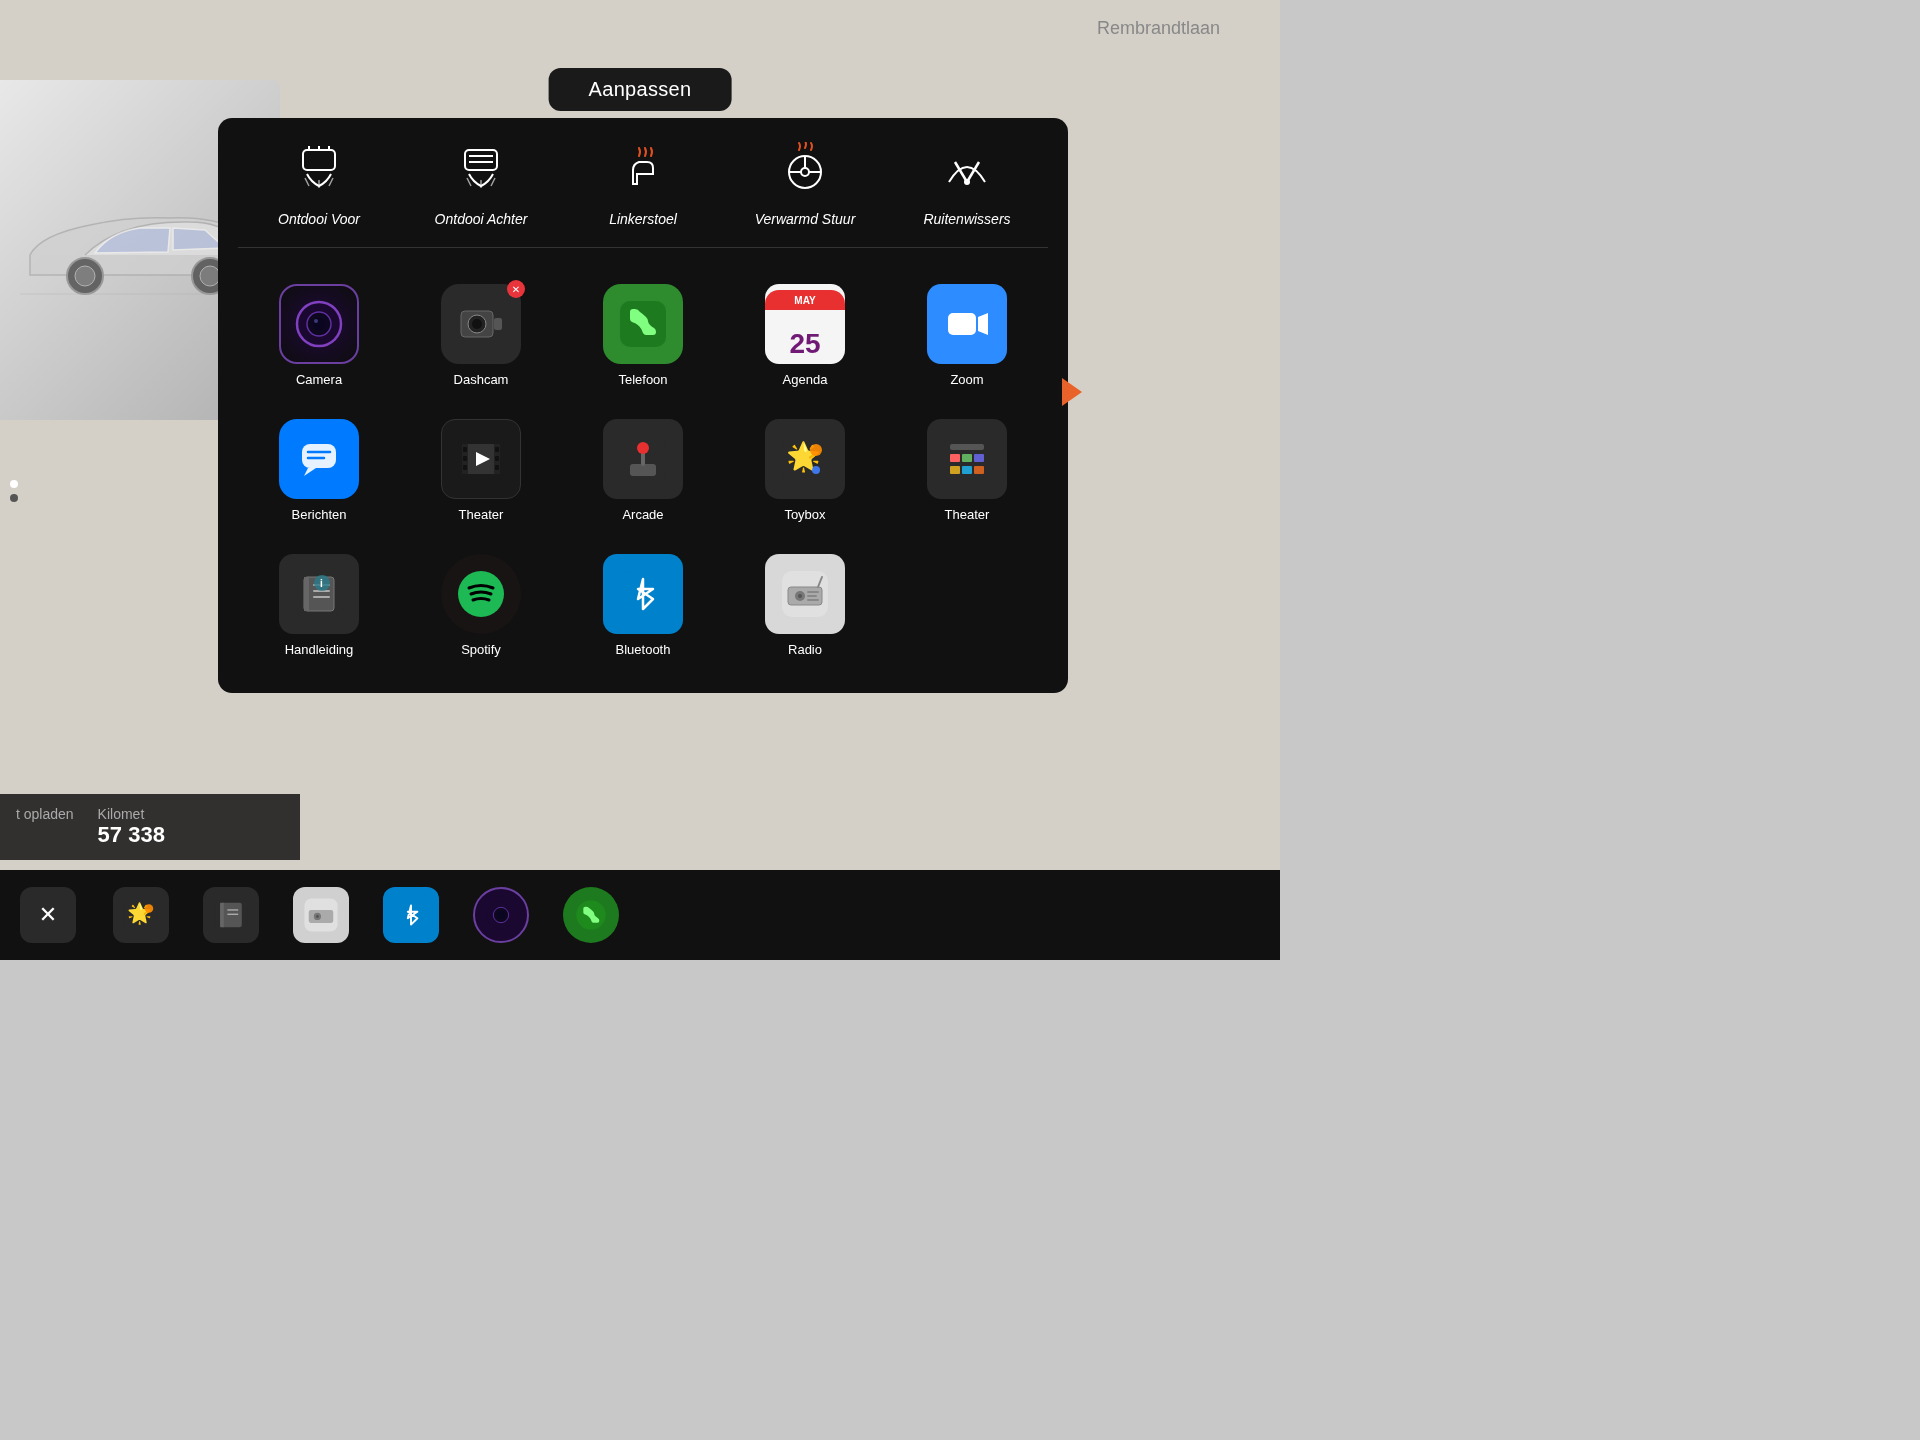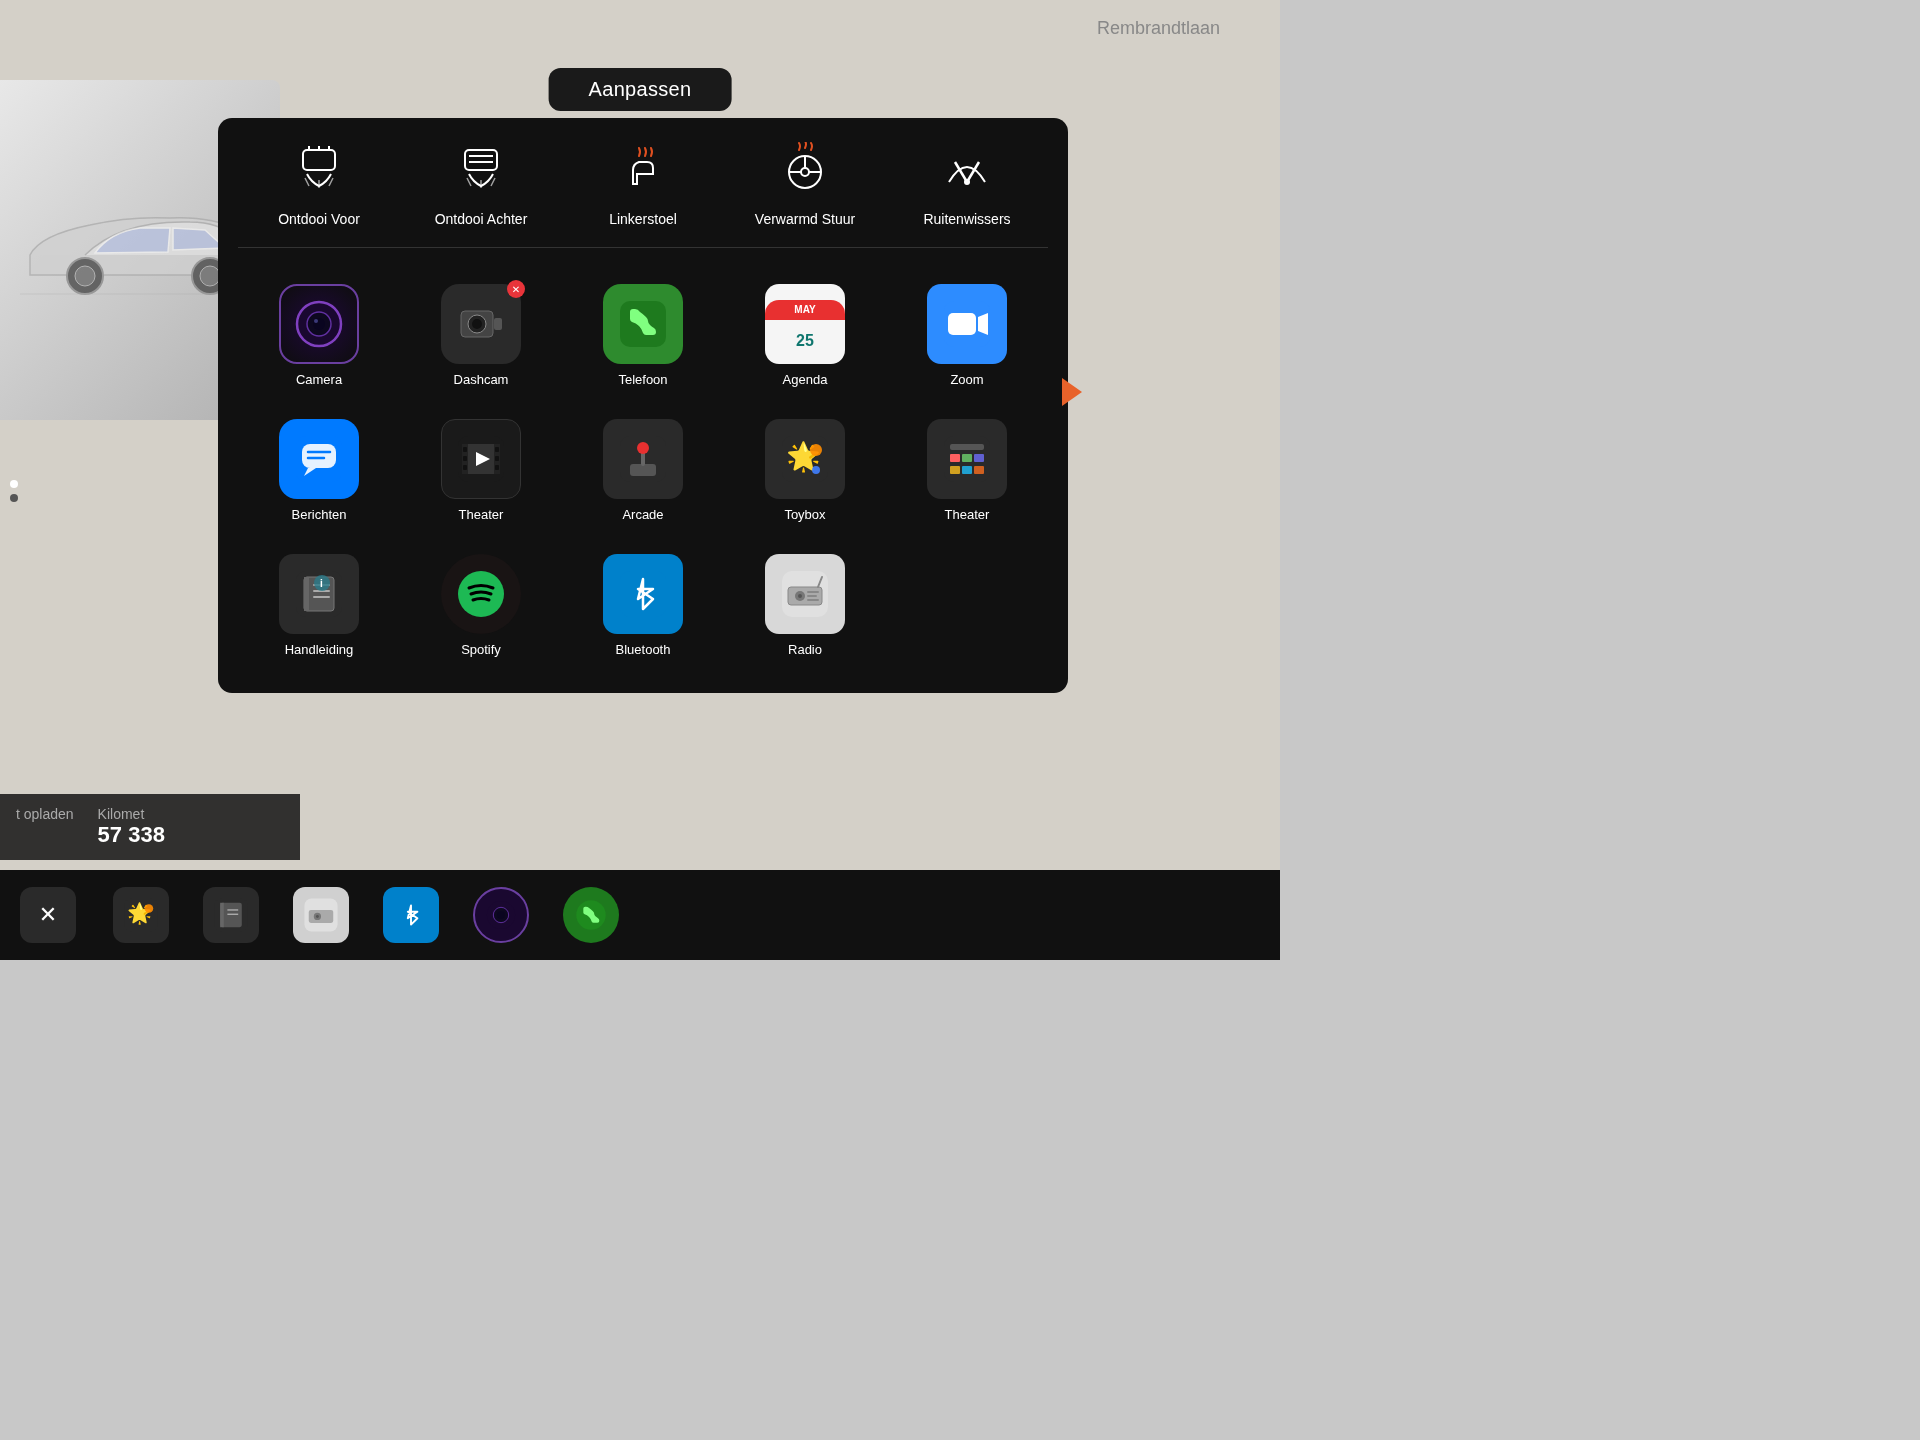--- a/index.html
+++ b/index.html
@@ -134,20 +134,21 @@
       border-bottom: 1px solid #333;
       margin-bottom: 20px;
     }
     .quick-item {
       display: flex;
       flex-direction: column;
       align-items: center;
       gap: 10px;
       cursor: pointer;
       width: 130px;
+      font-style: italic;
     }
     .quick-icon {
       font-size: 44px;
       color: white;
       line-height: 1;
     }
     .quick-label {
       color: white;
       font-size: 14px;
       text-align: center;
@@ -440,21 +441,21 @@
           </svg>
         </div>
       </div>
       <span class="app-label">Telefoon</span>
     </div>
 
     <div class="app-item">
       <div class="app-icon-wrap">
         <div class="app-icon-inner bg-agenda" style="background:#f5f5f5; flex-direction:column; border-radius:14px;">
           <div style="background:#e83030; width:100%; height:20px; display:flex; align-items:center; justify-content:center; border-radius:14px 14px 0 0; font-size:10px; color:white; font-weight:700;">MAY</div>
-          <div style="font-size:16px; font-weight:700; color:#0f766e; line-height:1; padding-top:13px;">25</div>
+          <div style="font-size:28px; font-weight:700; color:#701a75; line-height:1; padding-top:20px;">25</div>
         </div>
       </div>
       <span class="app-label">Agenda</span>
     </div>
 
     <div class="app-item">
       <div class="app-icon-wrap">
         <div class="app-icon-inner bg-zoom" style="background:#2d8cff; border-radius:14px;">
           <svg width="50" height="50" viewBox="0 0 50 50">
             <rect x="2" y="2" width="46" height="46" rx="10" fill="#2d8cff"></rect>

